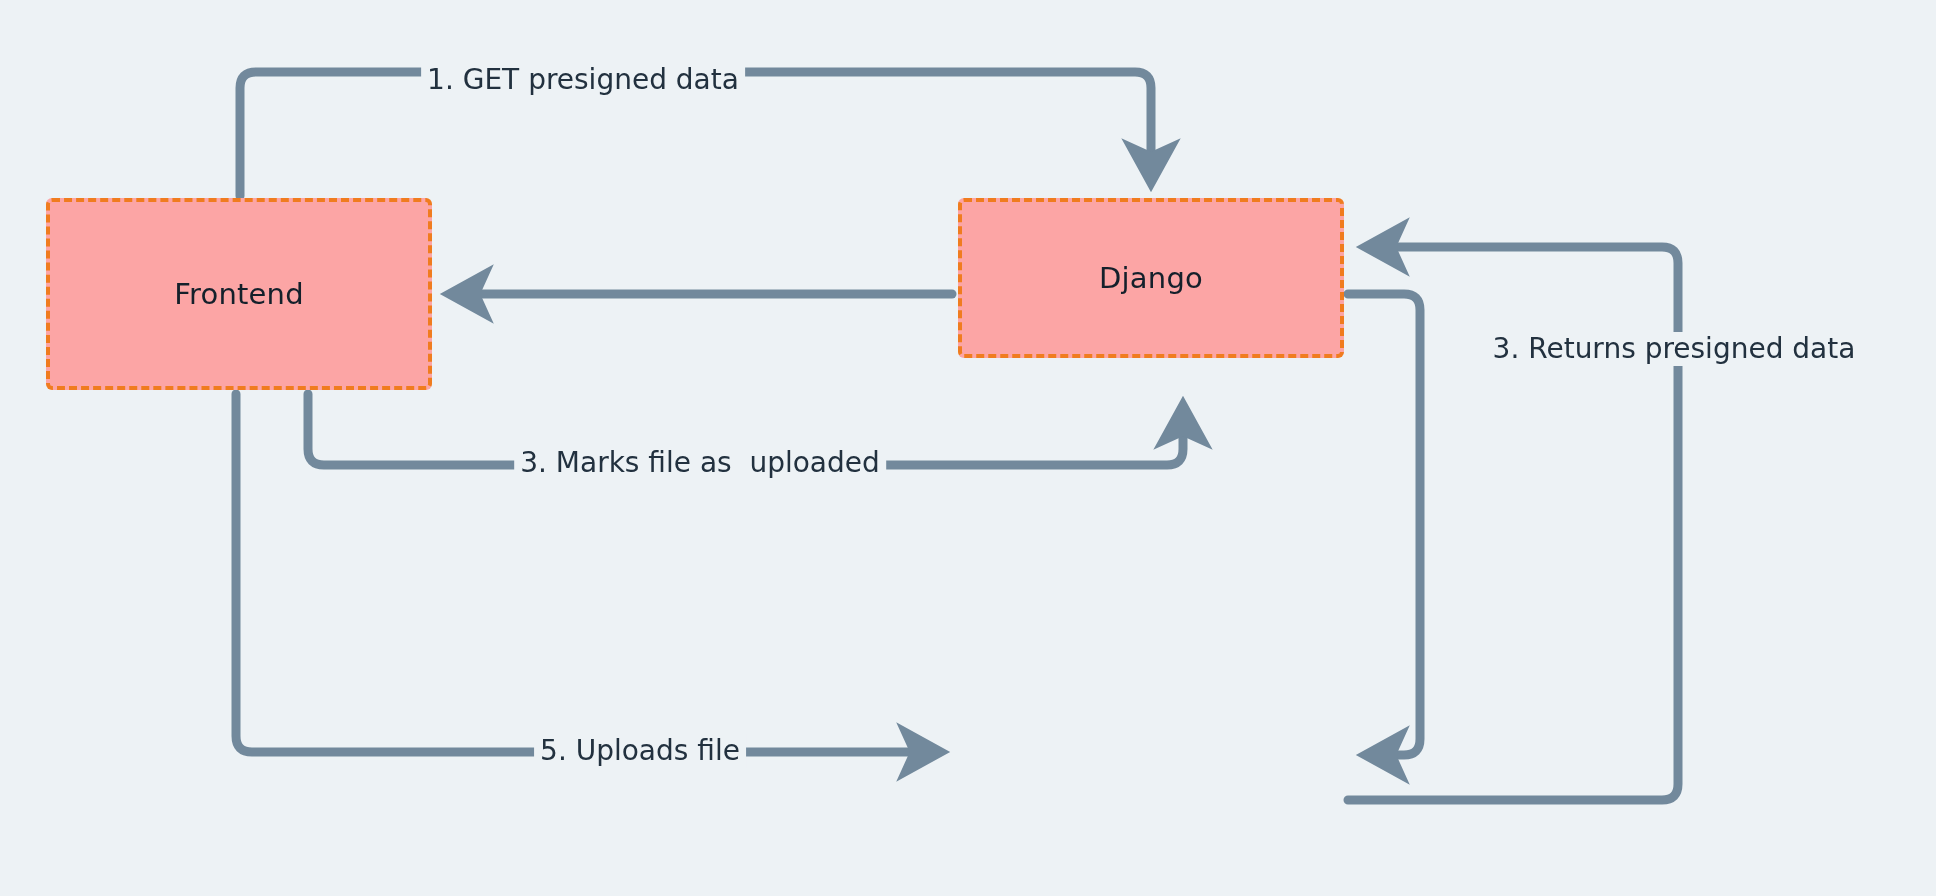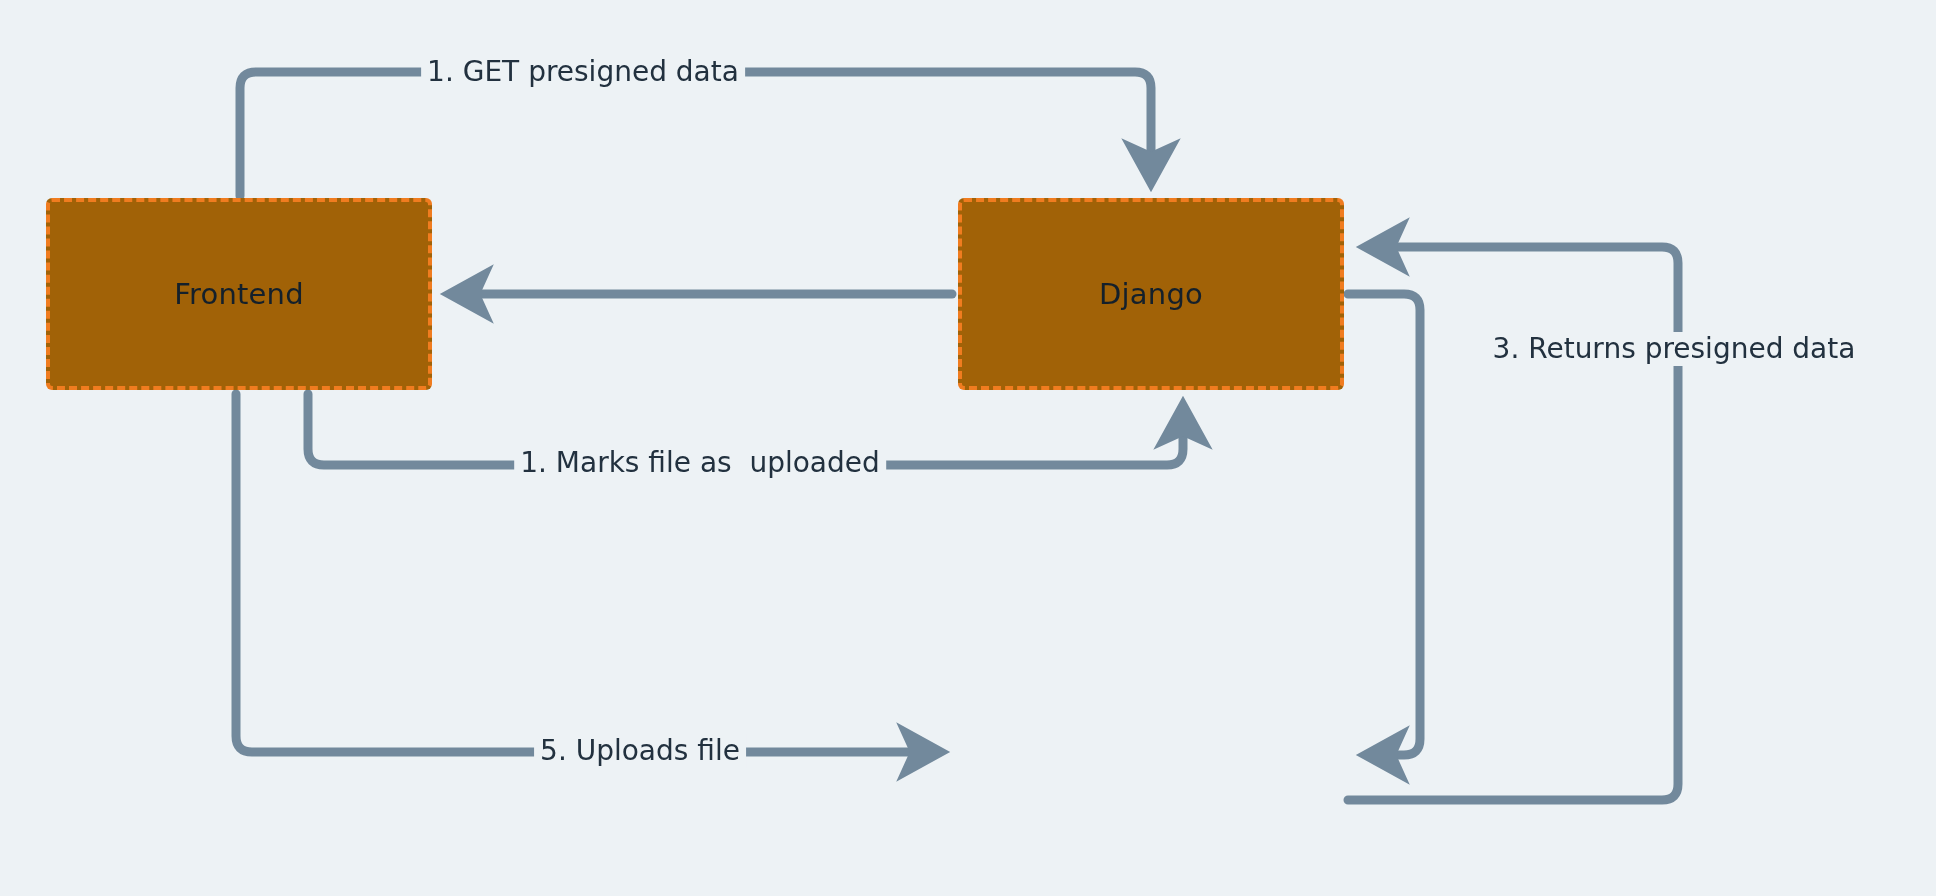--- a/index.html
+++ b/index.html
@@ -22,21 +22,21 @@
     position: absolute;
     left: 0;
     top: 0;
     width: 1936px;
     height: 896px;
     display: block;
   }
   .node-box {
     position: absolute;
     box-sizing: border-box;
-    background: #a16207;
+    background: #fca5a5;
     border: 4px dashed #f07c1f;
     border-radius: 6px;
     display: flex;
     align-items: center;
     justify-content: center;
   }
   .node-label {
     font-family: "DejaVu Sans", sans-serif;
     font-size: 29px;
     color: #14202b;
@@ -78,28 +78,28 @@
 
     <path d="M 236,394 L 236,736 Q 236,752 252,752 L 934,752" fill="none" stroke="#72899c" stroke-width="9" stroke-linecap="round" stroke-linejoin="round" marker-end="url(#arrowhead)"></path>
 
     <path d="M 308,394 L 308,449 Q 308,465 324,465 L 1167,465 Q 1183,465 1183,449 L 1183,412" fill="none" stroke="#72899c" stroke-width="9" stroke-linecap="round" stroke-linejoin="round" marker-end="url(#arrowhead)"></path>
   </svg>
 
   <div class="node-box" style="left:46px; top:198px; width:386px; height:192px;">
     <span class="node-label">Frontend</span>
   </div>
 
-  <div class="node-box" style="left:958px; top:198px; width:386px; height:192px;align-items:center;">
+  <div class="node-box" style="left:958px; top:198px; width:386px; height:160px;align-items:center;">
     <span class="node-label">Django</span>
   </div>
 
 
-  <div class="edge-label" style="left:583px; top:72px;">1. GET presigned data</div>
+  <div class="edge-label" style="left:583px; top:80px;">1. GET presigned data</div>
 
 
   <div class="edge-label" style="left:1674px; top:349px;">3. Returns presigned data</div>
 
 
   <div class="edge-label" style="left:640px; top:751px;">5. Uploads file</div>
 
-  <div class="edge-label" style="left:700px; top:463px;">1. Marks file as  uploaded</div>
+  <div class="edge-label" style="left:700px; top:463px;">3. Marks file as  uploaded</div>
 
 </div>
 
 </body></html>

